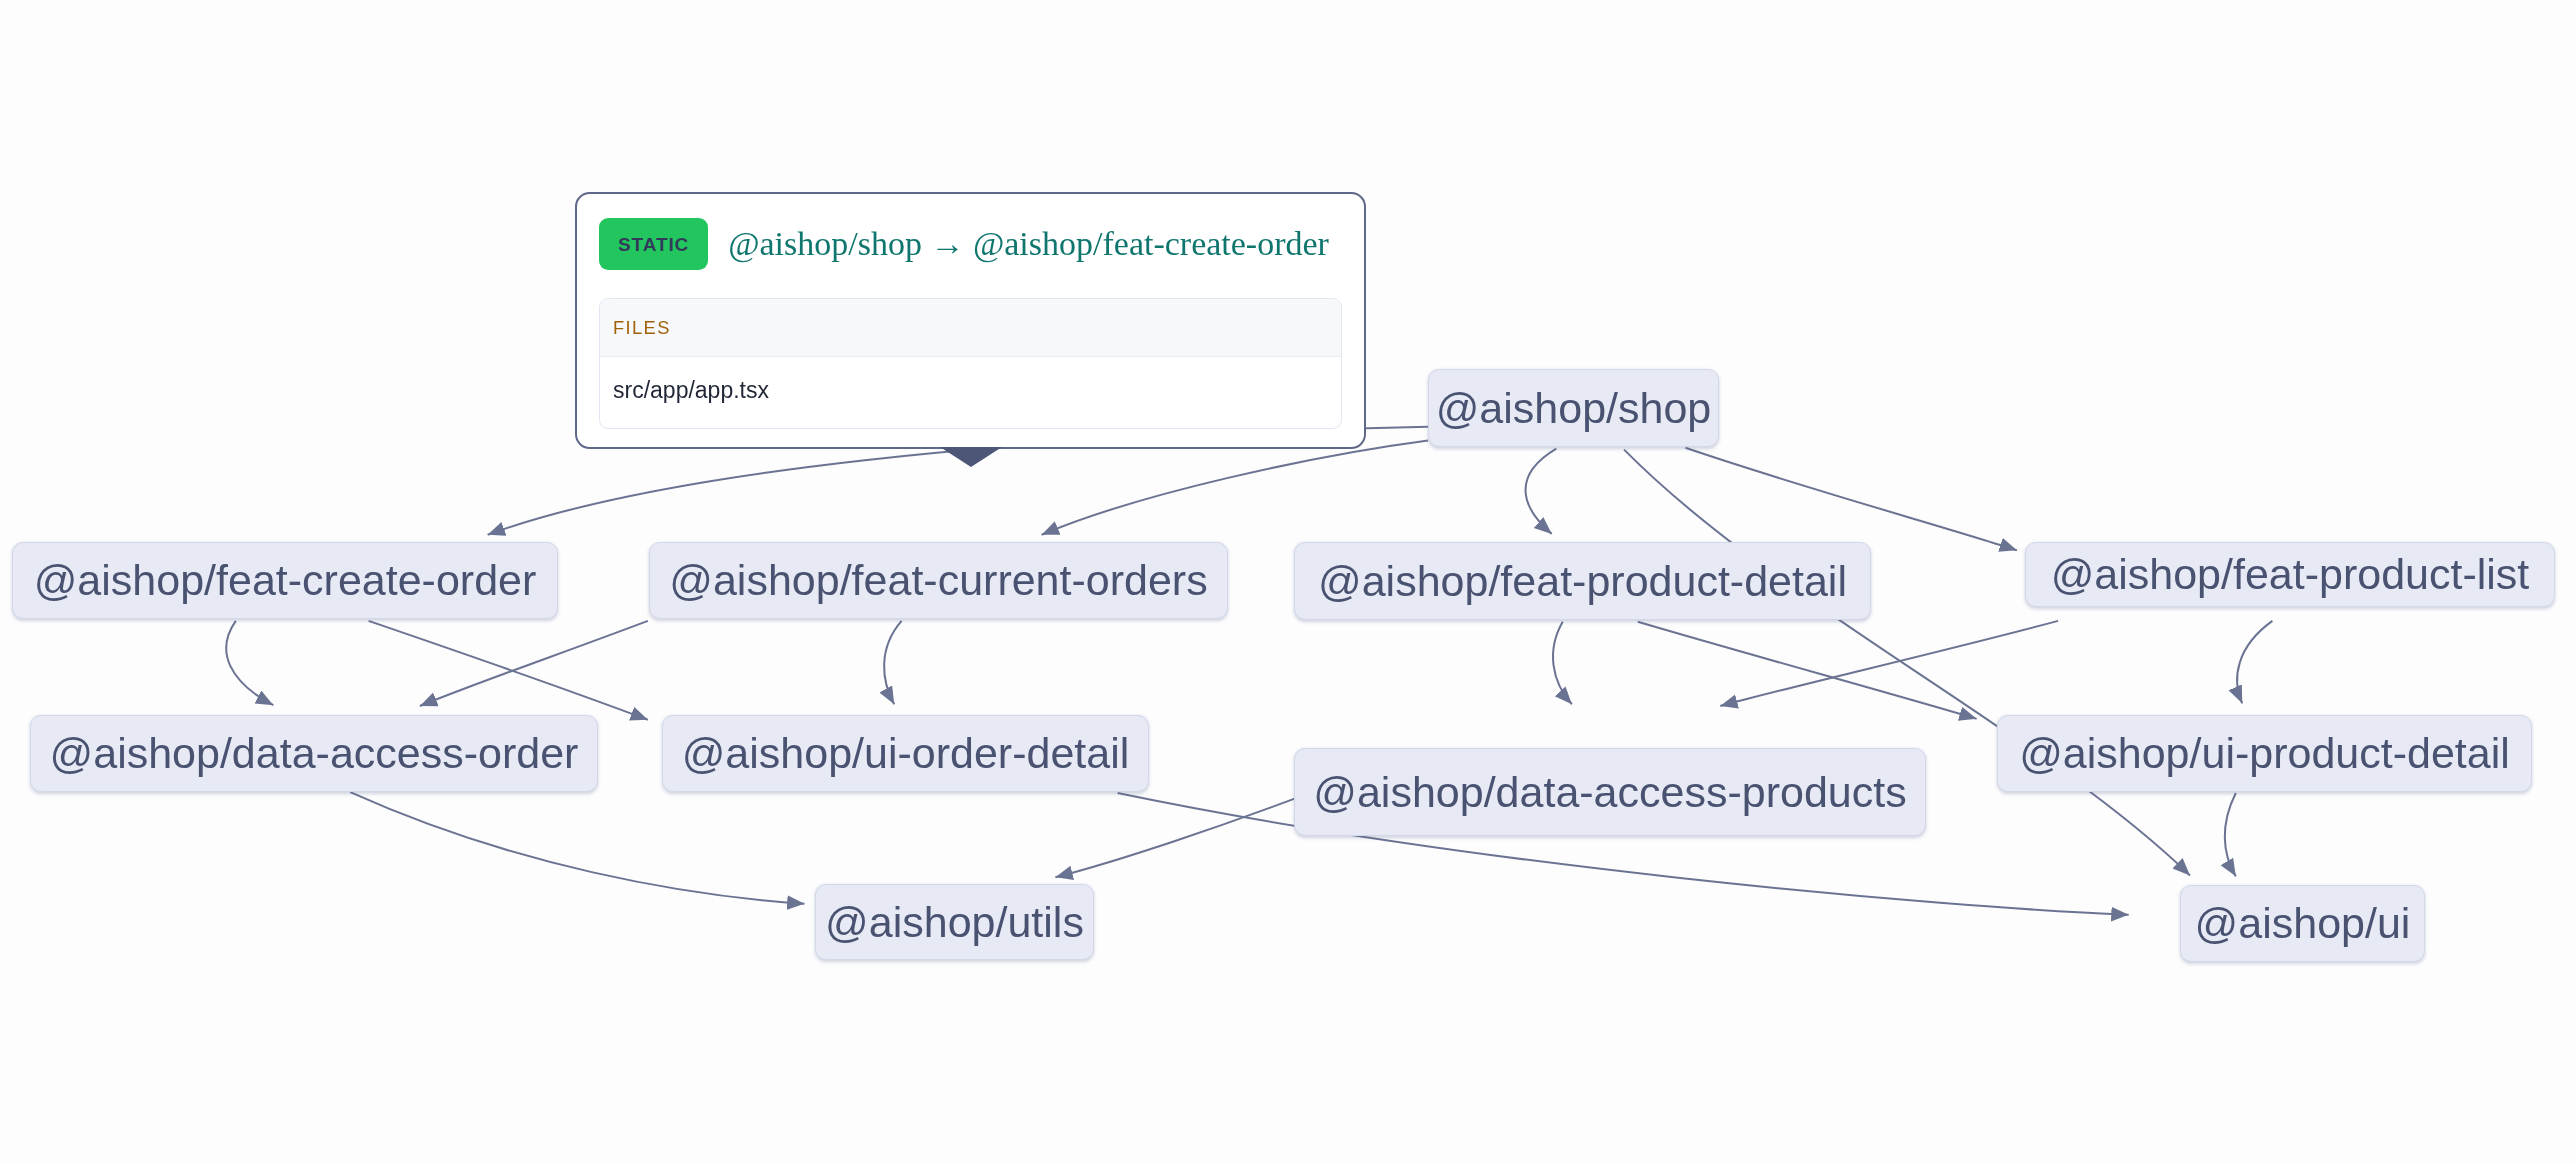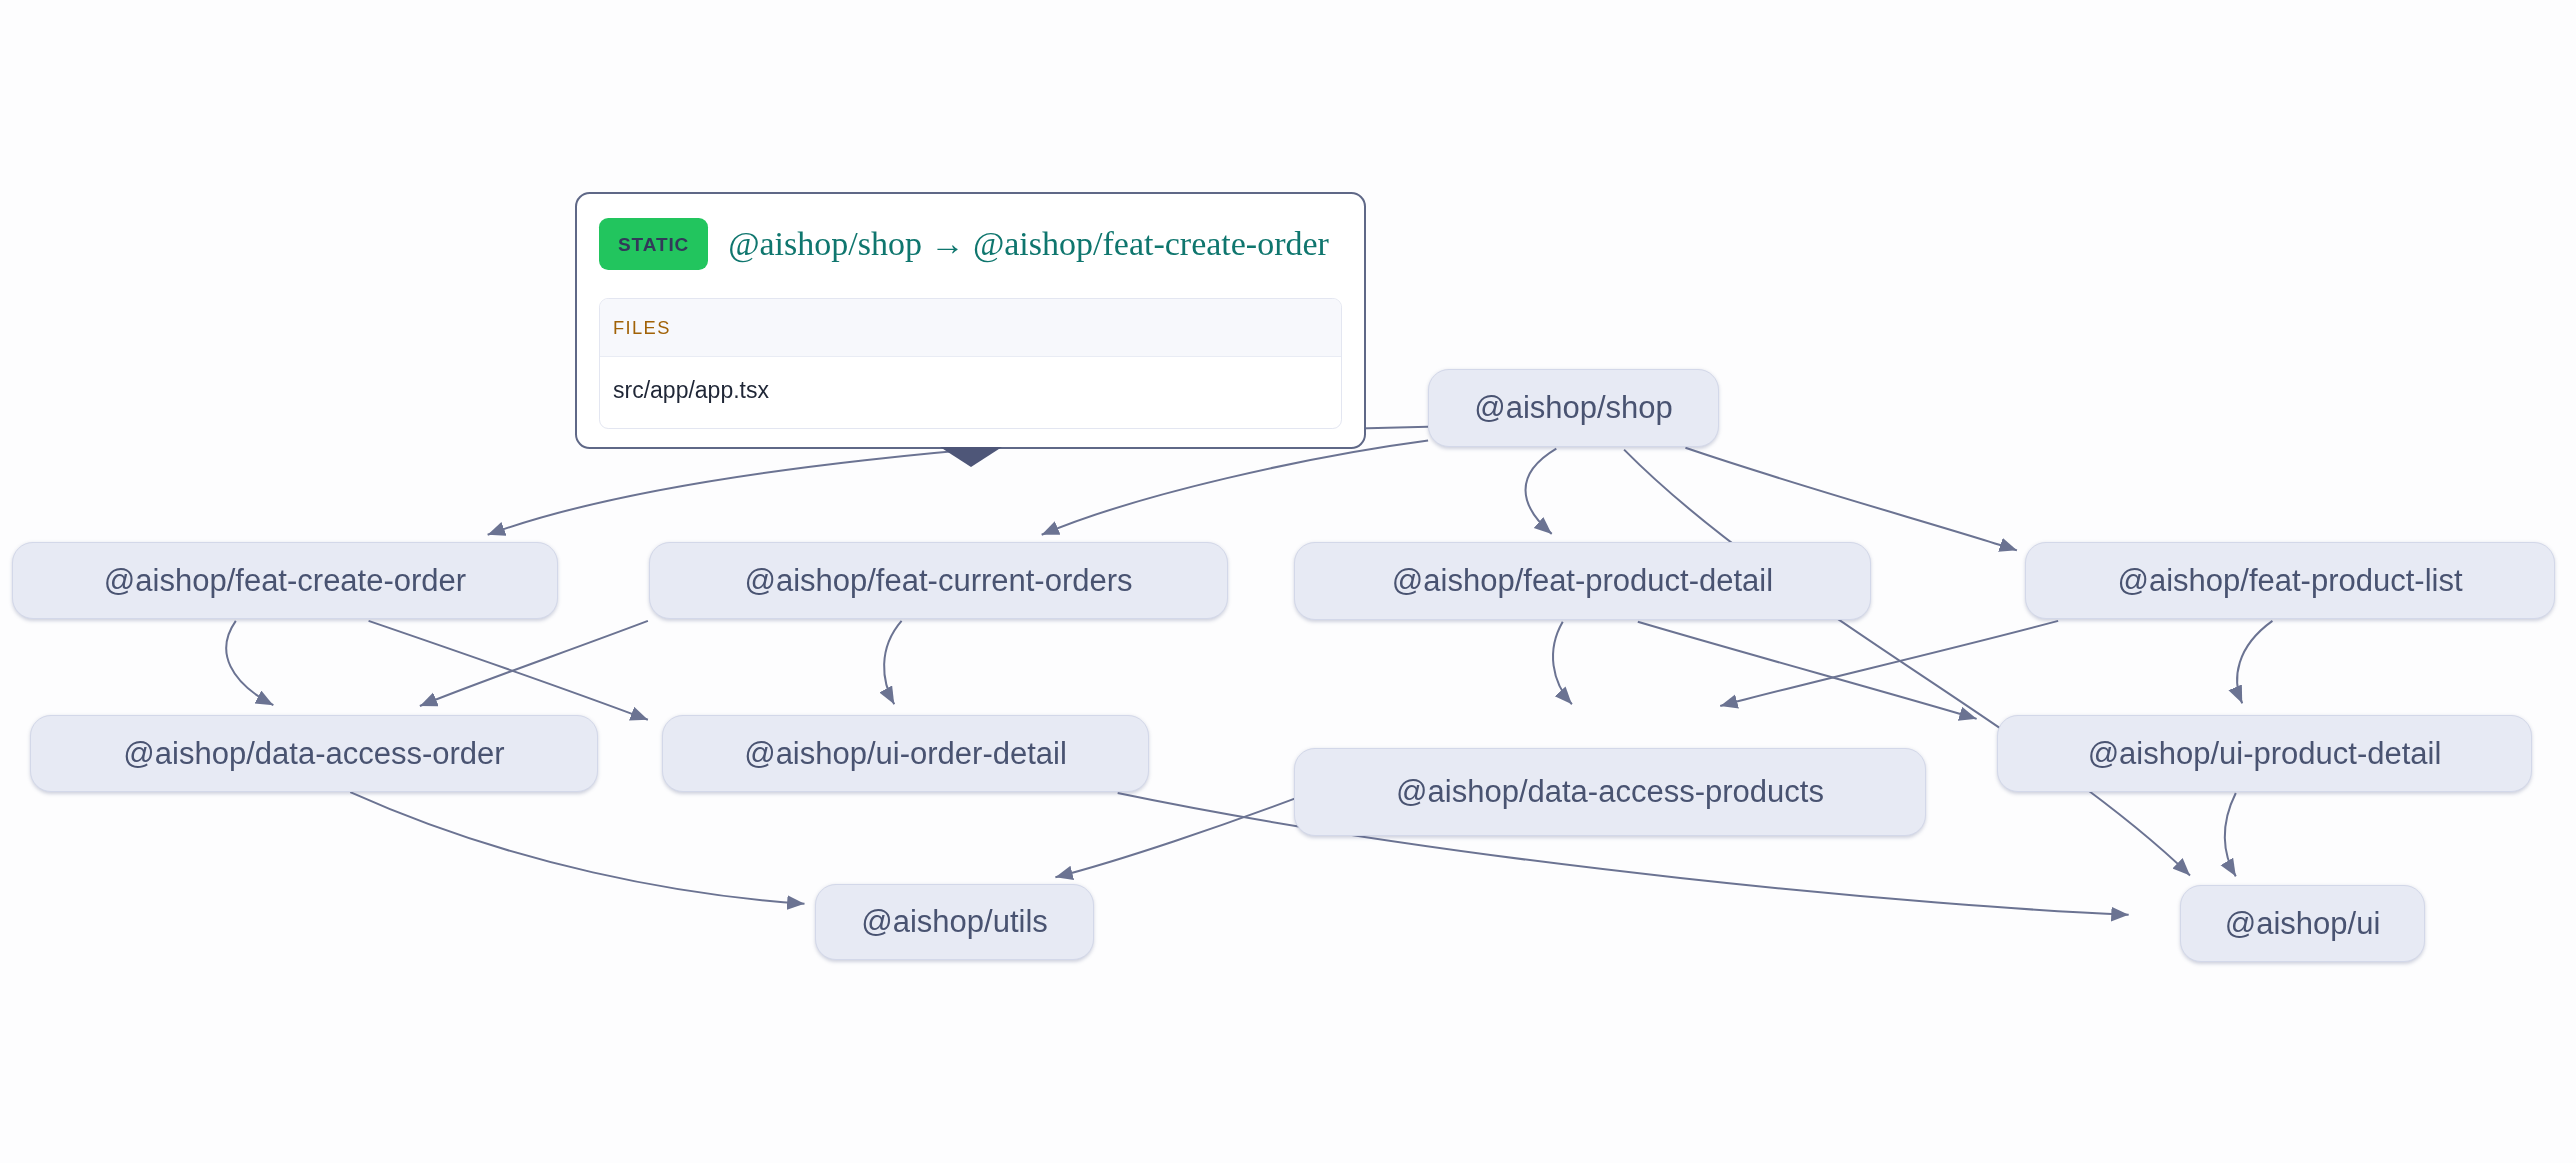--- a/index.html
+++ b/index.html
@@ -8,24 +8,24 @@
     background:#fdfdfe;
     font-family:"Liberation Sans", sans-serif;
   }
   #canvas{position:relative;width:2576px;height:1163px;}
   #edge-layer{position:absolute;left:0;top:0;z-index:1;}
   .node{
     position:absolute;z-index:2;
     display:flex;align-items:center;justify-content:center;
     background:#e7eaf4;
     border:1.8px solid #d3d8e9;
-    border-radius:21px;
+    border-radius:11px;
     box-shadow:0 1.8px 3.7px rgba(90,100,140,.28);
     color:#495371;
-    font-size:31px;
+    font-size:43px;
     white-space:nowrap;
     box-sizing:border-box;
     cursor:pointer;
   }
   #tooltip{
     position:absolute;z-index:3;
     left:575px;top:192px;width:791px;height:257px;
     background:#ffffff;
     border:2.3px solid #5f6887;
     border-radius:14.7px;
@@ -111,21 +111,21 @@
         <path d="M1220,866 C1600,945 2110,990 2324,999" fill="none" stroke="#6b7392" stroke-width="2.2" marker-end="url(#arrow)"></path>
         <path d="M2441,866 C2424,900 2426,932 2441,957" fill="none" stroke="#6b7392" stroke-width="2.2" marker-end="url(#arrow)"></path>
       </g>
   </svg>
 
   <div id="node-layer">
       <div class="node" style="left: 1428px; top: 369px; width: 291px; height: 78px;">@aishop/shop</div>
       <div class="node" style="left: 12px; top: 542px; width: 546px; height: 77px;">@aishop/feat-create-order</div>
       <div class="node" style="left: 649px; top: 542px; width: 579px; height: 77px;">@aishop/feat-current-orders</div>
       <div class="node" style="left: 1294px; top: 542px; width: 577px; height: 78px;">@aishop/feat-product-detail</div>
-      <div class="node" style="left: 2025px; top: 542px; width: 530px; height: 77px;">@aishop/feat-product-list</div>
+      <div class="node" style="left: 2025px; top: 542px; width: 530px; height: 65px;">@aishop/feat-product-list</div>
       <div class="node" style="left: 30px; top: 715px; width: 568px; height: 77px;">@aishop/data-access-order</div>
       <div class="node" style="left: 662px; top: 715px; width: 487px; height: 77px;">@aishop/ui-order-detail</div>
       <div class="node" style="left: 1294px; top: 748px; width: 632px; height: 88px;">@aishop/data-access-products</div>
       <div class="node" style="left: 1997px; top: 715px; width: 535px; height: 77px;">@aishop/ui-product-detail</div>
       <div class="node" style="left: 815px; top: 884px; width: 279px; height: 76px;">@aishop/utils</div>
       <div class="node" style="left: 2140px; top: 885px; width: 245px; height: 77px; margin-left: 40px;">@aishop/ui</div>
     </div>
 
   <div id="tooltip">
     <div class="tip-head">

